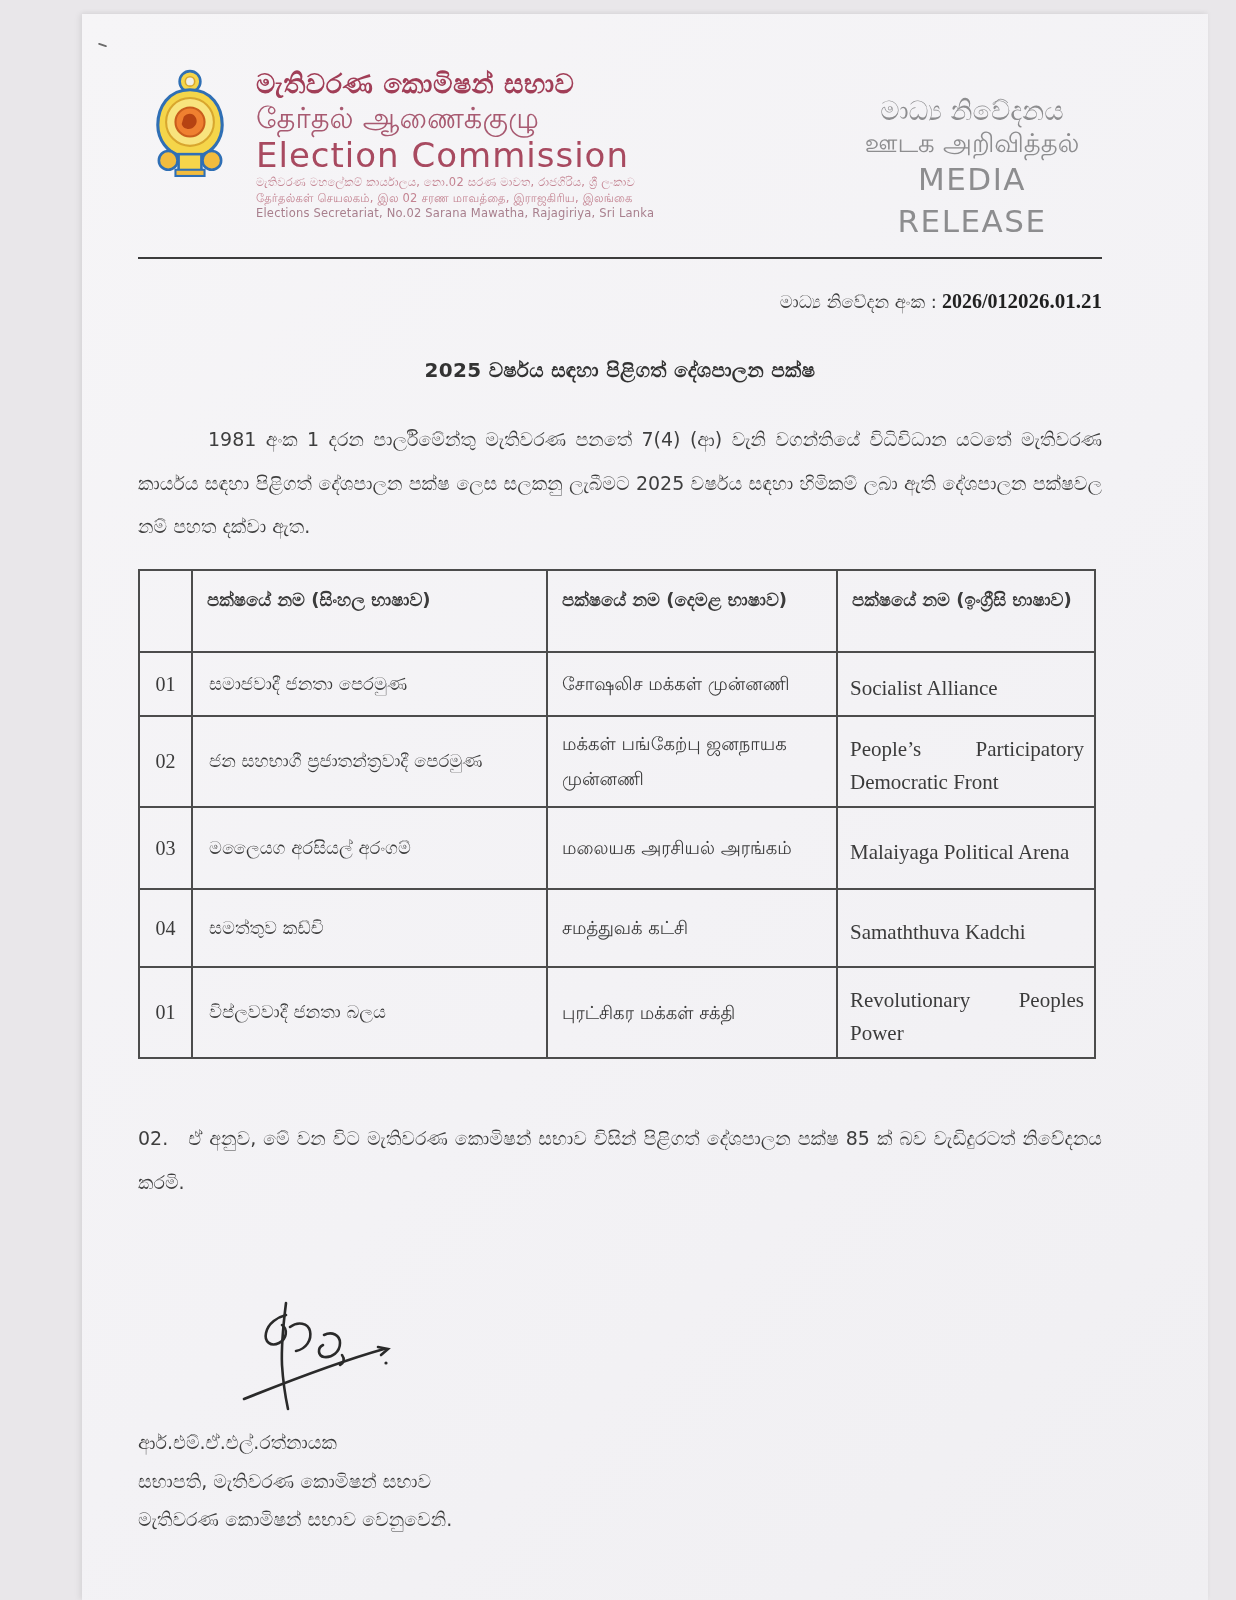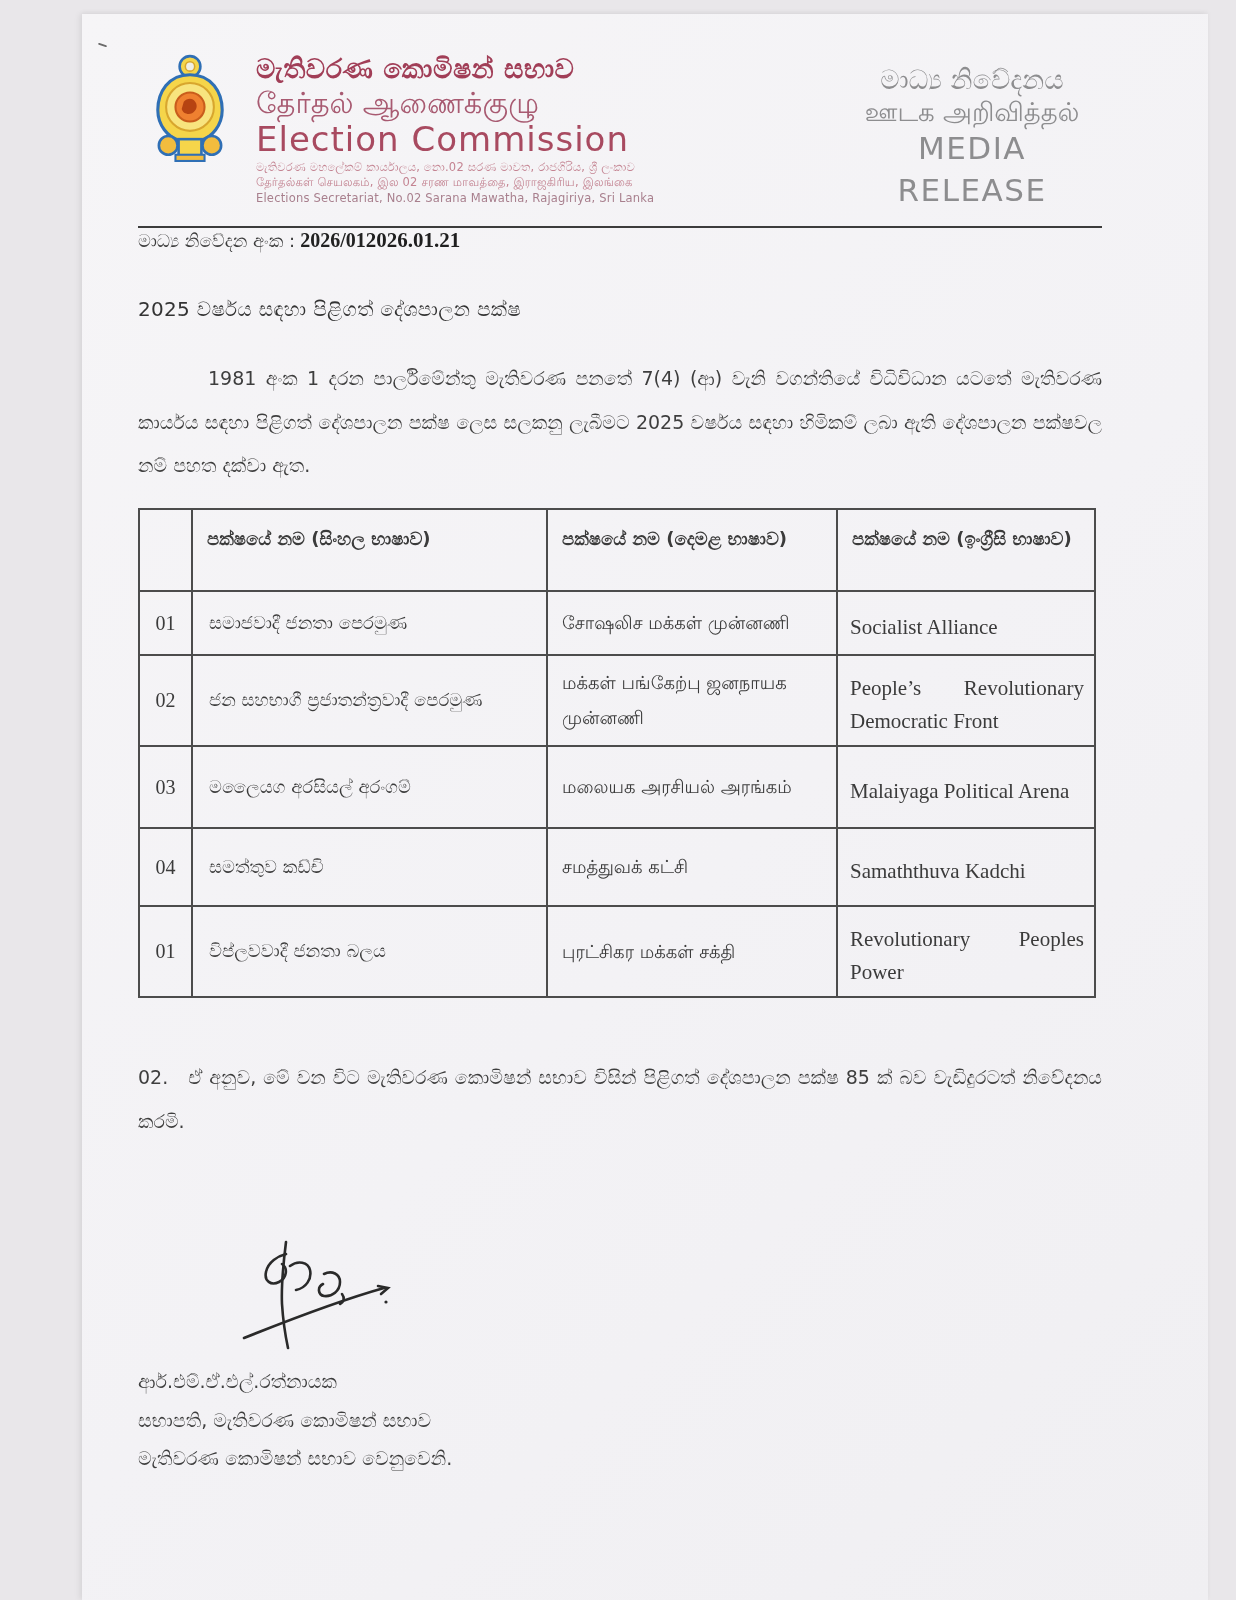--- a/index.html
+++ b/index.html
@@ -28,31 +28,31 @@
   .emblem { width: 104px; height: 108px; flex: 0 0 auto; margin-top: 4px; }
   .brand-text { padding-top: 2px; }
   .brand-sinhala { font-size: 27px; font-weight: bold; color: #a13e57; letter-spacing: 0.5px; line-height: 1.25; }
   .brand-tamil   { font-size: 29px; color: #a85a71; line-height: 1.2; }
   .brand-english { font-size: 34px; color: #a84a60; line-height: 1.15; letter-spacing: 1px; }
   .addr { font-size: 11.5px; line-height: 1.35; letter-spacing: 0.2px; }
   .addr-si { color: #c48492; margin-top: 0; }
   .addr-ta { color: #c48492; }
   .addr-en { color: #a87f8d; }
   .release-block { text-align: center; color: #8d8d8f; margin-top: 18px; width: 260px; }
-  .release-si { font-size: 27px; line-height: 1.3; }
+  .release-si { font-size: 27px; line-height: 1.3; margin-top: 31px; }
   .release-ta { font-size: 26px; line-height: 1.2; }
   .release-en { font-size: 31px; letter-spacing: 1.5px; line-height: 1.35; }
   .rule { height: 2px; background: #3c3c3c; margin-top: 14px; }
   
-  .meta { display: flex; justify-content: flex-start; align-items: baseline; }
+  .meta { display: flex; justify-content: flex-end; margin-top: 30px; align-items: baseline; }
   .meta-label { font-size: 18px; color: #3d3d3d; }
   .meta-number { font-family: "Liberation Serif", "DejaVu Serif", serif; font-weight: bold; font-size: 20px; color: #222; }
   .meta-date { font-family: "Liberation Serif", "DejaVu Serif", serif; font-weight: bold; font-size: 21px; color: #1f1f1f; }
   
-  .doc-title { font-size: 20px; font-weight: normal; color: #333; margin-top: 44px; letter-spacing: 0.3px; }
+  .doc-title { text-align: center; font-size: 20px; font-weight: bold; color: #333; margin-top: 44px; letter-spacing: 0.3px; }
   
   .para { font-size: 19px; color: #3e3e3e; line-height: 2.3; text-align: justify; }
   .para-1 { margin-top: 36px; text-indent: 70px; }
   .para-2 { margin-top: 58px; }
   .para-2 .p2-num { margin-right: 20px; }
   
   table { border-collapse: collapse; margin-top: 20px; width: 956px; table-layout: fixed; }
   td, th { border: 2px solid #4c4c4c; vertical-align: middle; color: #3b3b3b; }
   col.c-no { width: 53px; }
   col.c-si { width: 355px; }
@@ -141,21 +141,21 @@
     <tr class="r-0">
       <td class="cell-no">01</td>
       <td class="cell-si">සමාජවාදී ජනතා පෙරමුණ</td>
       <td class="cell-ta">சோஷலிச மக்கள் முன்னணி</td>
       <td class="cell-en">Socialist Alliance</td>
     </tr>
     <tr class="r-1">
       <td class="cell-no">02</td>
       <td class="cell-si">ජන සහභාගී ප්‍රජාතන්ත්‍රවාදී පෙරමුණ</td>
       <td class="cell-ta">மக்கள் பங்கேற்பு ஜனநாயக முன்னணி</td>
-      <td class="cell-en">People’s Revolutionary Democratic Front</td>
+      <td class="cell-en">People’s Participatory Democratic Front</td>
     </tr>
     <tr class="r-2">
       <td class="cell-no">03</td>
       <td class="cell-si">මලෛයග අරසියල් අරංගම්</td>
       <td class="cell-ta">மலையக அரசியல் அரங்கம்</td>
       <td class="cell-en">Malaiyaga Political Arena</td>
     </tr>
     <tr class="r-3">
       <td class="cell-no">04</td>
       <td class="cell-si">සමත්තුව කඩ්චි</td>

